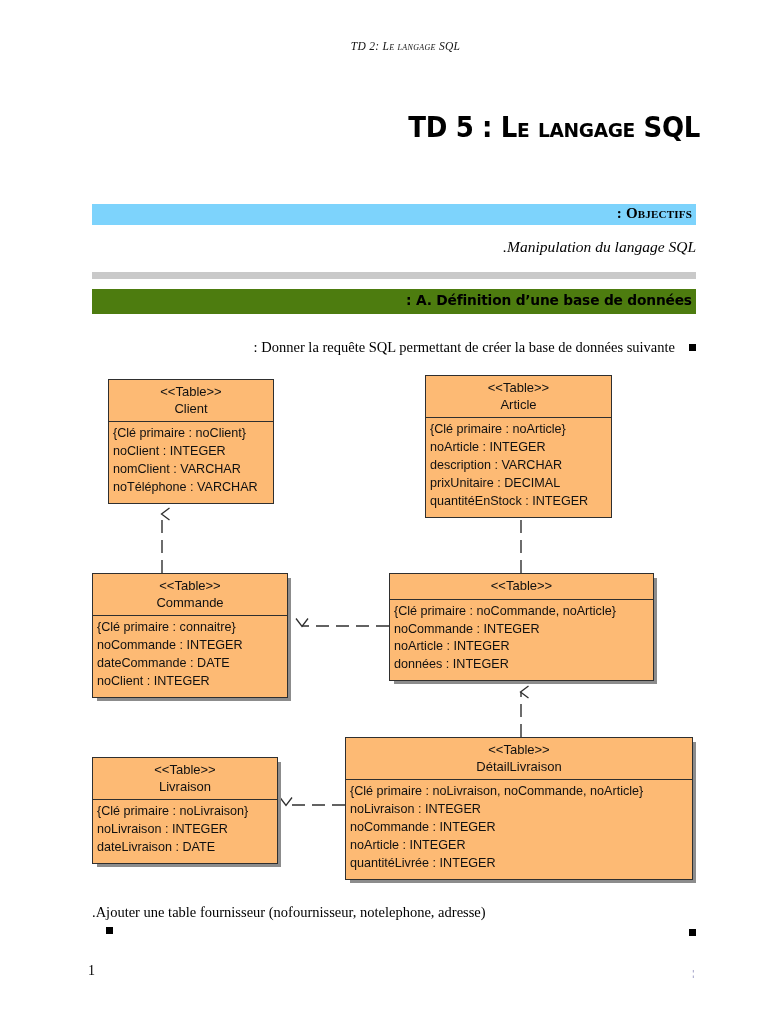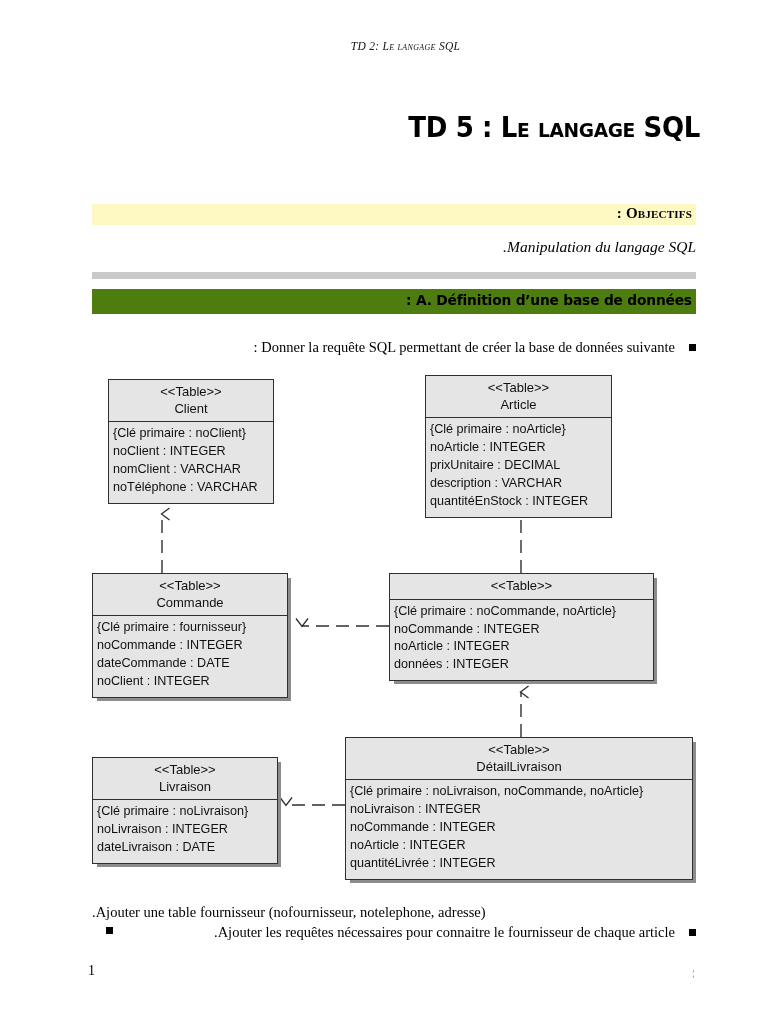--- a/index.html
+++ b/index.html
@@ -53,21 +53,21 @@
   
   .bar {
     position: absolute;
     left: 92px;
     width: 604px;
     box-sizing: border-box;
   }
   #objectifs-bar {
     top: 204px;
     height: 21px;
-    background: #fef9c3;
+    background: #7dd3fc;
   }
   #objectifs-bar .bar-text {
     position: absolute;
     right: 4px;
     top: 1px;
     font-family: "Liberation Serif", serif;
     font-weight: bold;
     font-size: 15px;
     font-variant: small-caps;
     letter-spacing: 0.2px;
@@ -135,21 +135,21 @@
   
   #uml-diagram {
     position: absolute;
     top: 365px;
     left: 0;
     width: 768px;
     height: 520px;
   }
   .uml-box {
     position: absolute;
-    background: #e5e5e5;
+    background: #fdba74;
     border: 1.4px solid #2f2f2f;
     box-sizing: border-box;
     z-index: 3;
   }
   .uml-box.shadowed {
     box-shadow: 4px 4px 0 -1px #8c8c8c;
   }
   .uml-head {
     text-align: center;
     font-family: "Liberation Sans", sans-serif;
@@ -255,33 +255,33 @@
   </div>
 
   <div class="uml-box" style="left:425px; top:10px; width:187px;">
     <div class="uml-head">
       <span class="stereo">&lt;&lt;Table&gt;&gt;</span>
       <span class="tname">Article</span>
     </div>
     <div class="uml-body">
       <div>{Clé primaire : noArticle}</div>
       <div>noArticle : INTEGER</div>
+      <div>description : VARCHAR</div>
       <div>prixUnitaire : DECIMAL</div>
-      <div>description : VARCHAR</div>
       <div>quantitéEnStock : INTEGER</div>
     </div>
   </div>
 
   <div class="uml-box shadowed" style="left:92px; top:208px; width:196px;">
     <div class="uml-head">
       <span class="stereo">&lt;&lt;Table&gt;&gt;</span>
       <span class="tname">Commande</span>
     </div>
     <div class="uml-body">
-      <div>{Clé primaire : fournisseur}</div>
+      <div>{Clé primaire : connaitre}</div>
       <div>noCommande : INTEGER</div>
       <div>dateCommande : DATE</div>
       <div>noClient : INTEGER</div>
     </div>
   </div>
 
   <div class="uml-box shadowed" style="left:389px; top:208px; width:265px;">
     <div class="uml-head">
       <span class="stereo">&lt;&lt;Table&gt;&gt;</span>
     </div>
@@ -319,18 +319,17 @@
     </div>
   </div>
 
 </div>
 
 <div class="bullet-line" id="f1-line">
   <span class="bullet-text">.Ajouter une table fournisseur (nofournisseur, notelephone, adresse)</span>
   <span class="bullet-sq"></span>
 </div>
 <div class="bullet-line" id="f2-line">
-  <span class="bullet-text">.Ajouter les requêtes nécessaires pour connaitre le fournisseur de chaque article</span>
   <span class="bullet-sq"></span>
 </div>
 
 <div id="page-number">1</div>
 <div id="footer-mark">¦</div>
 
 </body></html>

